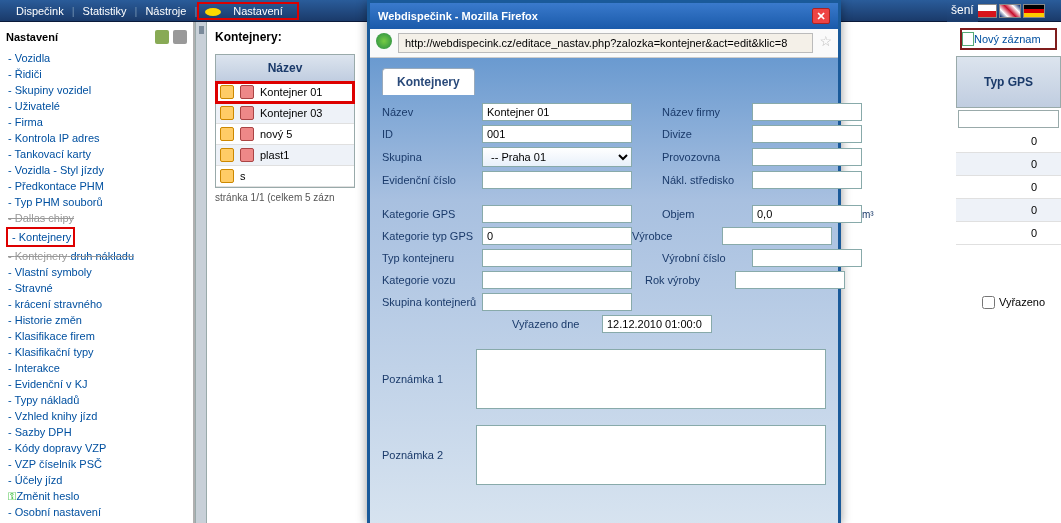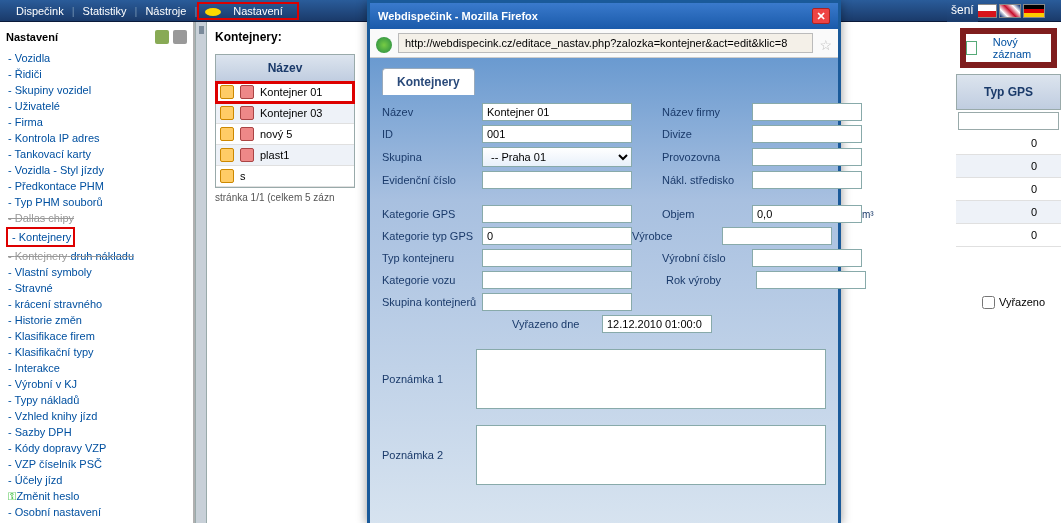--- a/index.html
+++ b/index.html
@@ -29,31 +29,31 @@
 .main h4{font-size:12px;font-weight:bold;margin-bottom:10px}
 .grid{border:1px solid #9aa;width:140px}
 .grid-head{background:linear-gradient(#dce4ee,#c0cde0);padding:6px 8px;font-weight:bold;text-align:center;border-bottom:1px solid #9aa;color:#1a3a6a;font-size:12px}
 .grid-row{display:flex;align-items:center;padding:3px 4px;border-bottom:1px solid #e0e0e0;gap:6px}
 .grid-row.alt{background:#eef2f8}
 .grid-row .ic{width:14px;height:14px;background:#fc6;border:1px solid #c80;border-radius:2px}
 .grid-row .ic2{width:14px;height:14px;background:#e88;border:1px solid #a44;border-radius:2px}
 .grid-row.hl{outline:3px solid #d00;outline-offset:-2px}
 .pager{font-size:10px;color:#555;margin-top:4px}
 .rightcol{position:absolute;right:0;top:22px;width:105px;background:#fff;height:501px}
-.rightcol .newrec{border:6px solid #7f1d1d;padding:2px 0;margin:6px 4px;color:#0050a0;display:flex;align-items:center;gap:16px}
+.rightcol .newrec{border:2px solid #7f1d1d;padding:2px 0;margin:6px 4px;color:#0050a0;display:flex;align-items:center;gap:0}
 .rightcol .newrec .pic{width:12px;height:14px;border:1px solid #5a7;background:#fff}
-.rightcol .gpshead{background:linear-gradient(#dce4ee,#c0cde0);padding:10px;font-weight:bold;text-align:center;color:#1a3a6a;border:1px solid #9aa;font-size:12px}
+.rightcol .gpshead{background:linear-gradient(#dce4ee,#c0cde0);padding:18px;font-weight:bold;text-align:center;color:#1a3a6a;border:1px solid #9aa;font-size:12px}
 .rightcol input{width:96%;margin:2px auto;display:block;border:1px solid #9aa;padding:2px}
 .rightcol .zero{padding:5px 0 5px 75px;border-bottom:1px solid #e0e0e0}
 .rightcol .zero.alt{background:#eef2f8}
 
 .popup{position:absolute;left:367px;top:0;width:474px;height:523px;background:#fff;border:3px solid #1a5a9a;box-shadow:0 2px 10px rgba(0,0,0,.4)}
 .popup-title{background:linear-gradient(#3a7acc,#1a5aaa);color:#fff;padding:5px 8px;font-weight:bold;font-size:12px;display:flex;align-items:center}
 .popup-title .close{margin-left:auto;width:18px;height:16px;background:#e44;border:1px solid #a22;color:#fff;text-align:center;line-height:14px;border-radius:2px;cursor:pointer}
-.popup-url{background:#fafafa;border-bottom:1px solid #ccc;padding:4px 6px;display:flex;align-items:flex-end;gap:6px}
+.popup-url{background:#fafafa;border-bottom:1px solid #ccc;padding:4px 6px;display:flex;align-items:flex-start;gap:6px}
 .popup-url .globe{width:16px;height:16px;border-radius:50%;background:radial-gradient(#7c4,#284)}
 .popup-url input{flex:1;border:1px solid #bbb;background:#f4f0e8;padding:3px 6px;font-size:11px}
 .popup-url .star{color:#bbb;font-size:14px}
 .popup-body{background:linear-gradient(#6a9ad0,#a8c0e0 30%,#d8e4f0);height:475px;padding:10px 12px}
 .tab{background:#fff;display:inline-block;padding:6px 14px;border-radius:4px 4px 0 0;font-weight:bold;color:#2a4a7a;border:1px solid #9ab;border-bottom:none;font-size:12px}
 .form{margin-top:8px}
 .form-row{display:flex;margin-bottom:4px;align-items:center}
 .form-row .col{display:flex;align-items:center}
 .form-row label{width:100px;color:#1a3a6a;font-size:11px}
 .form-row .col2 label{width:90px}
@@ -110,21 +110,21 @@
     <span class="hl"><a href="#">- <span>Kontejnery</span></a></span>
     <a href="#" class="strike">- <span>Kontejnery</span> <span style="text-decoration:none;color:#0050a0">druh nákladu</span></a>
     <div id="sb2">
         <a href="#">- Vlastní symboly</a>
         <a href="#">- Stravné</a>
         <a href="#">   - krácení stravného</a>
         <a href="#">- Historie změn</a>
         <a href="#">- Klasifikace firem</a>
         <a href="#">- Klasifikační typy</a>
         <a href="#">- Interakce</a>
-        <a href="#">- Výrobní v KJ</a>
+        <a href="#">- Evidenční v KJ</a>
         <a href="#">- Typy nákladů</a>
         <a href="#">- Vzhled knihy jízd</a>
         <a href="#">- Sazby DPH</a>
         <a href="#">- Kódy dopravy VZP</a>
         <a href="#">- VZP číselník PSČ</a>
         <a href="#">- Účely jízd</a>
       </div>
     <a href="#"><span class="key">⚿</span><span>Změnit heslo</span></a>
     <div id="sb3">
         <a href="#">- Osobní nastavení</a>
@@ -262,21 +262,21 @@
         <div class="col col2" style="margin-left:30px">
             <label>Výrobní číslo</label>
             <input type="text" style="">
           </div>
       </div>
       <div class="form-row">
         <div class="col">
             <label>Kategorie vozu</label>
             <input type="text" style="">
           </div>
-        <div class="col col2" style="margin-left:34px">
+        <div class="col col2" style="margin-left:13px">
             <label>Rok výroby</label>
             <input type="text" style="">
           </div>
       </div>
       <div class="form-row">
         <div class="col">
             <label>Skupina kontejnerů</label>
             <input type="text" style="">
           </div>
         <div class="chk">

